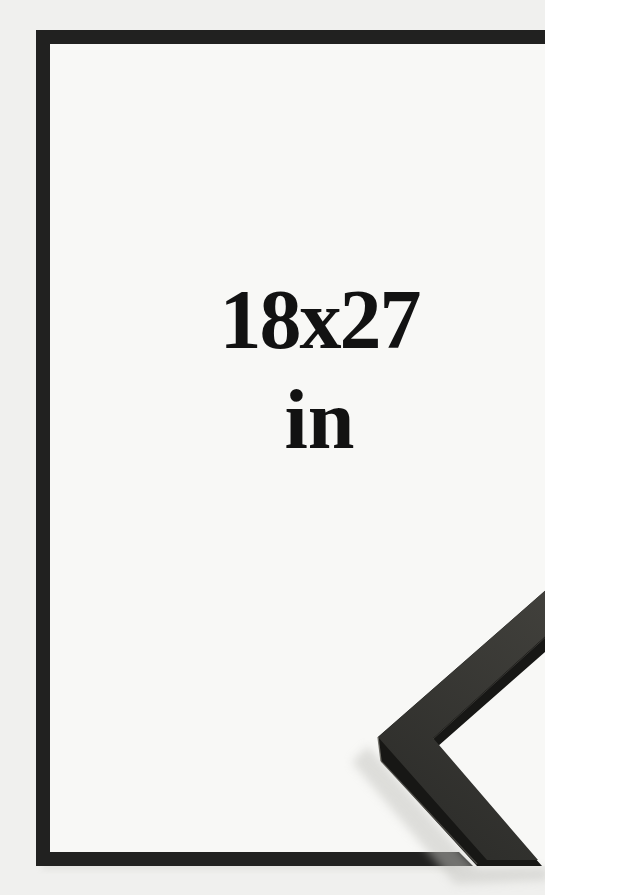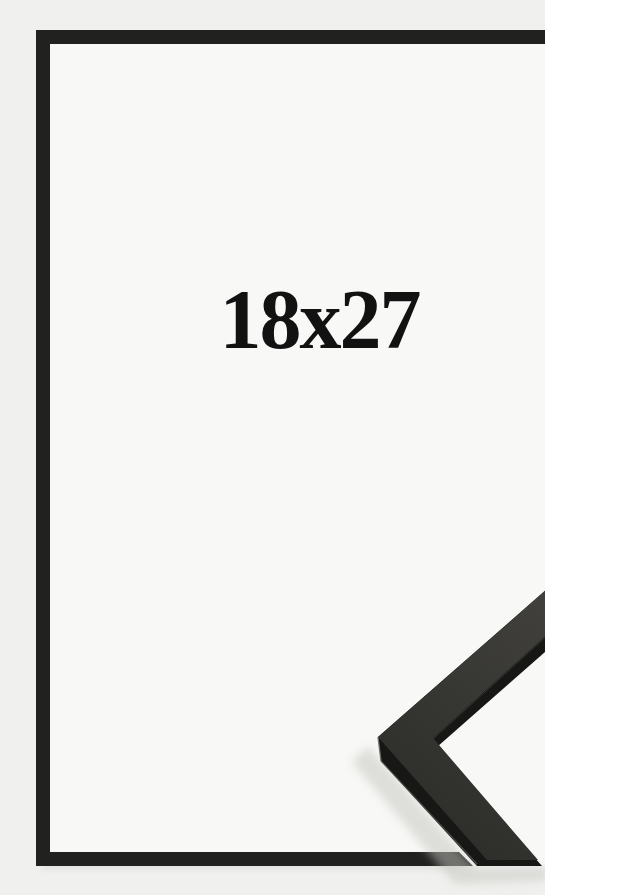--- a/index.html
+++ b/index.html
@@ -78,15 +78,16 @@
       <path d="M378,737 L603,540 L603,584 L433,738 L538,860 L487,860 Z" fill="url(#topface)"></path>
 
       <path d="M378,737 L381,761" stroke-width="1.4" fill="none" opacity="0.9" stroke="#6e6d66"></path>
       <path d="M381,761 L477,864" stroke-width="1.2" fill="none" opacity="0.85" stroke="#55544e"></path>
       <path d="M433,739 L601,587" stroke-width="1" fill="none" opacity="0.5" stroke="#55544e"></path>
     </g>
   </svg>
 
   <div class="size-label">
     <div class="value-line">18x27</div>
+    <div class="unit-line">in</div>
   </div>
 
 </div>
 
 </body></html>

